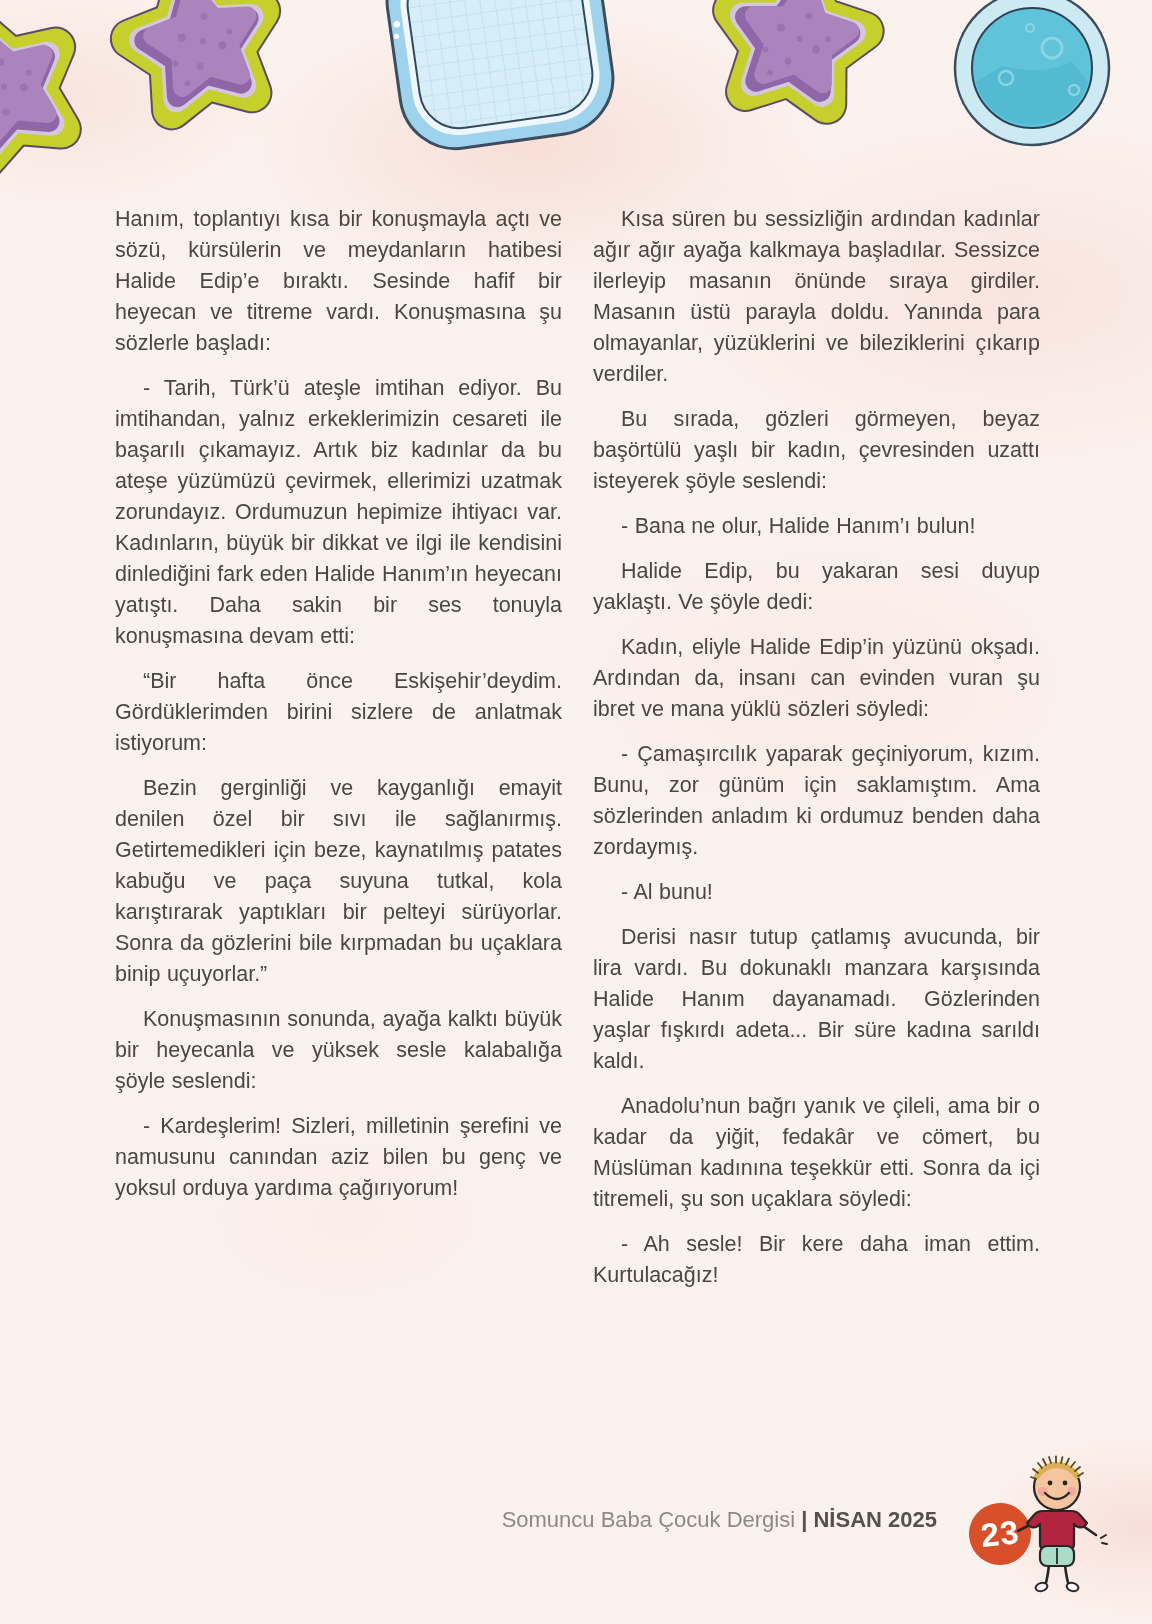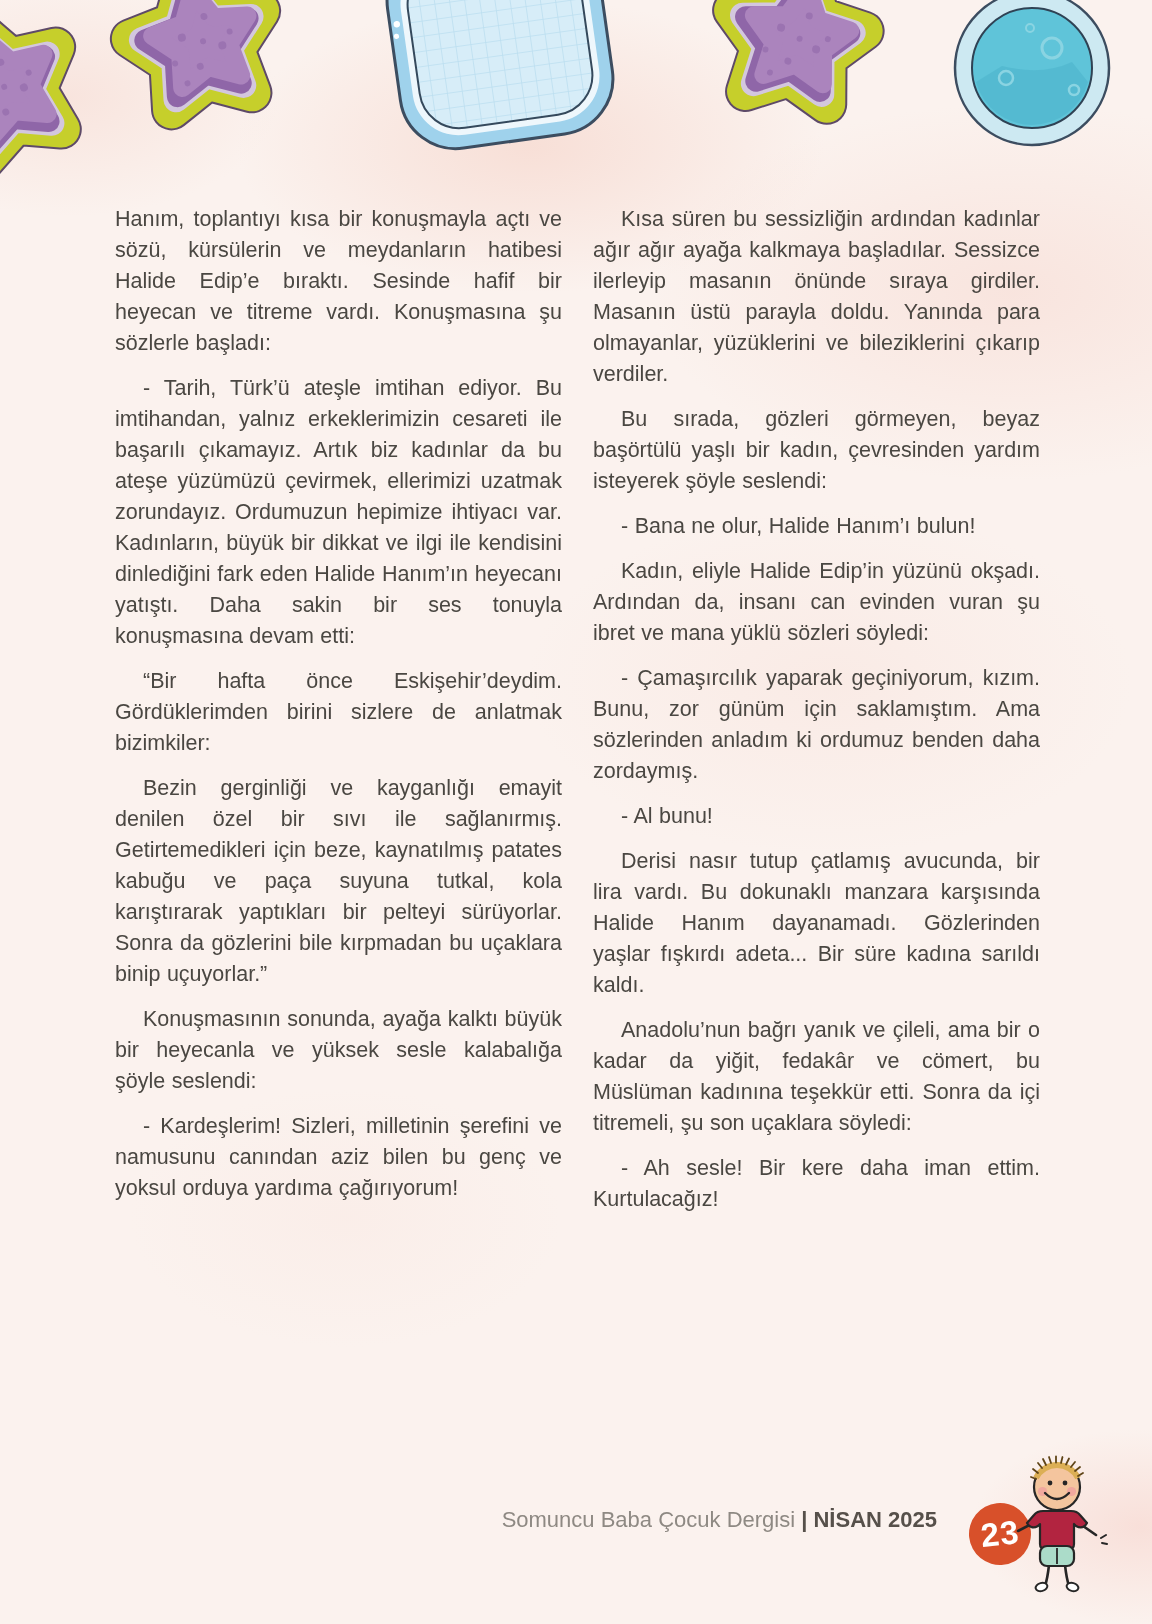--- a/index.html
+++ b/index.html
@@ -92,29 +92,30 @@
     <circle cx="-26" cy="10" r="7" stroke="#8ad4e2" stroke-width="2.5" fill="none"></circle>
     <circle cx="42" cy="22" r="5" stroke="#8ad4e2" stroke-width="2.5" fill="none"></circle>
     <circle cx="-2" cy="-40" r="4" stroke="#8ad4e2" stroke-width="2" fill="none"></circle>
   </g>
 </svg>
 
 <main class="columns">
   <div class="col col-left">
       <p>Hanım, toplantıyı kısa bir konuşmayla açtı ve sözü, kürsülerin ve meydanların hatibesi Halide Edip’e bıraktı. Sesinde hafif bir heyecan ve titreme vardı. Konuşmasına şu sözlerle başladı:</p>
       <p>- Tarih, Türk’ü ateşle imtihan ediyor. Bu imtihandan, yalnız erkeklerimizin cesareti ile başarılı çıkamayız. Artık biz kadınlar da bu ateşe yüzümüzü çevirmek, ellerimizi uzatmak zorundayız. Ordumuzun hepimize ihtiyacı var. Kadınların, büyük bir dikkat ve ilgi ile kendisini dinlediğini fark eden Halide Hanım’ın heyecanı yatıştı. Daha sakin bir ses tonuyla konuşmasına devam etti:</p>
-      <p>“Bir hafta önce Eskişehir’deydim. Gördüklerimden birini sizlere de anlatmak bizimkiler:</p>
+      <p>“Bir hafta önce Eskişehir’deydim. Gördüklerimden birini sizlere de anlatmak istiyorum:</p>
       <p>Bezin gerginliği ve kayganlığı emayit denilen özel bir sıvı ile sağlanırmış. Getirtemedikleri için beze, kaynatılmış patates kabuğu ve paça suyuna tutkal, kola karıştırarak yaptıkları bir pelteyi sürüyorlar. Sonra da gözlerini bile kırpmadan bu uçaklara binip uçuyorlar.”</p>
       <p>Konuşmasının sonunda, ayağa kalktı büyük bir heyecanla ve yüksek sesle kalabalığa şöyle seslendi:</p>
       <p>- Kardeşlerim! Sizleri, milletinin şerefini ve namusunu canından aziz bilen bu genç ve yoksul orduya yardıma çağırıyorum!</p>
     </div>
   <div class="col col-right">
       <p>Kısa süren bu sessizliğin ardından kadınlar ağır ağır ayağa kalkmaya başladılar. Sessizce ilerleyip masanın önünde sıraya girdiler. Masanın üstü parayla doldu. Yanında para olmayanlar, yüzüklerini ve bileziklerini çıkarıp verdiler.</p>
-      <p>Bu sırada, gözleri görmeyen, beyaz başörtülü yaşlı bir kadın, çevresinden yardım isteyerek şöyle seslendi:</p>
+      <p>Bu sırada, gözleri görmeyen, beyaz başörtülü yaşlı bir kadın, çevresinden uzattı isteyerek şöyle seslendi:</p>
       <p>- Bana ne olur, Halide Hanım’ı bulun!</p>
+      <p>Halide Edip, bu yakaran sesi duyup yaklaştı. Ve şöyle dedi:</p>
       <p>Kadın, eliyle Halide Edip’in yüzünü okşadı. Ardından da, insanı can evinden vuran şu ibret ve mana yüklü sözleri söyledi:</p>
       <p>- Çamaşırcılık yaparak geçiniyorum, kızım. Bunu, zor günüm için saklamıştım. Ama sözlerinden anladım ki ordumuz benden daha zordaymış.</p>
       <p>- Al bunu!</p>
       <p>Derisi nasır tutup çatlamış avucunda, bir lira vardı. Bu dokunaklı manzara karşısında Halide Hanım dayanamadı. Gözlerinden yaşlar fışkırdı adeta... Bir süre kadına sarıldı kaldı.</p>
       <p>Anadolu’nun bağrı yanık ve çileli, ama bir o kadar da yiğit, fedakâr ve cömert, bu Müslüman kadınına teşekkür etti. Sonra da içi titremeli, şu son uçaklara söyledi:</p>
       <p>- Ah sesle! Bir kere daha iman ettim. Kurtulacağız!</p>
     </div>
 </main>
 
 <div class="footer-line"><span>Somuncu Baba Çocuk Dergisi </span><span class="issue">| NİSAN 2025</span></div>

